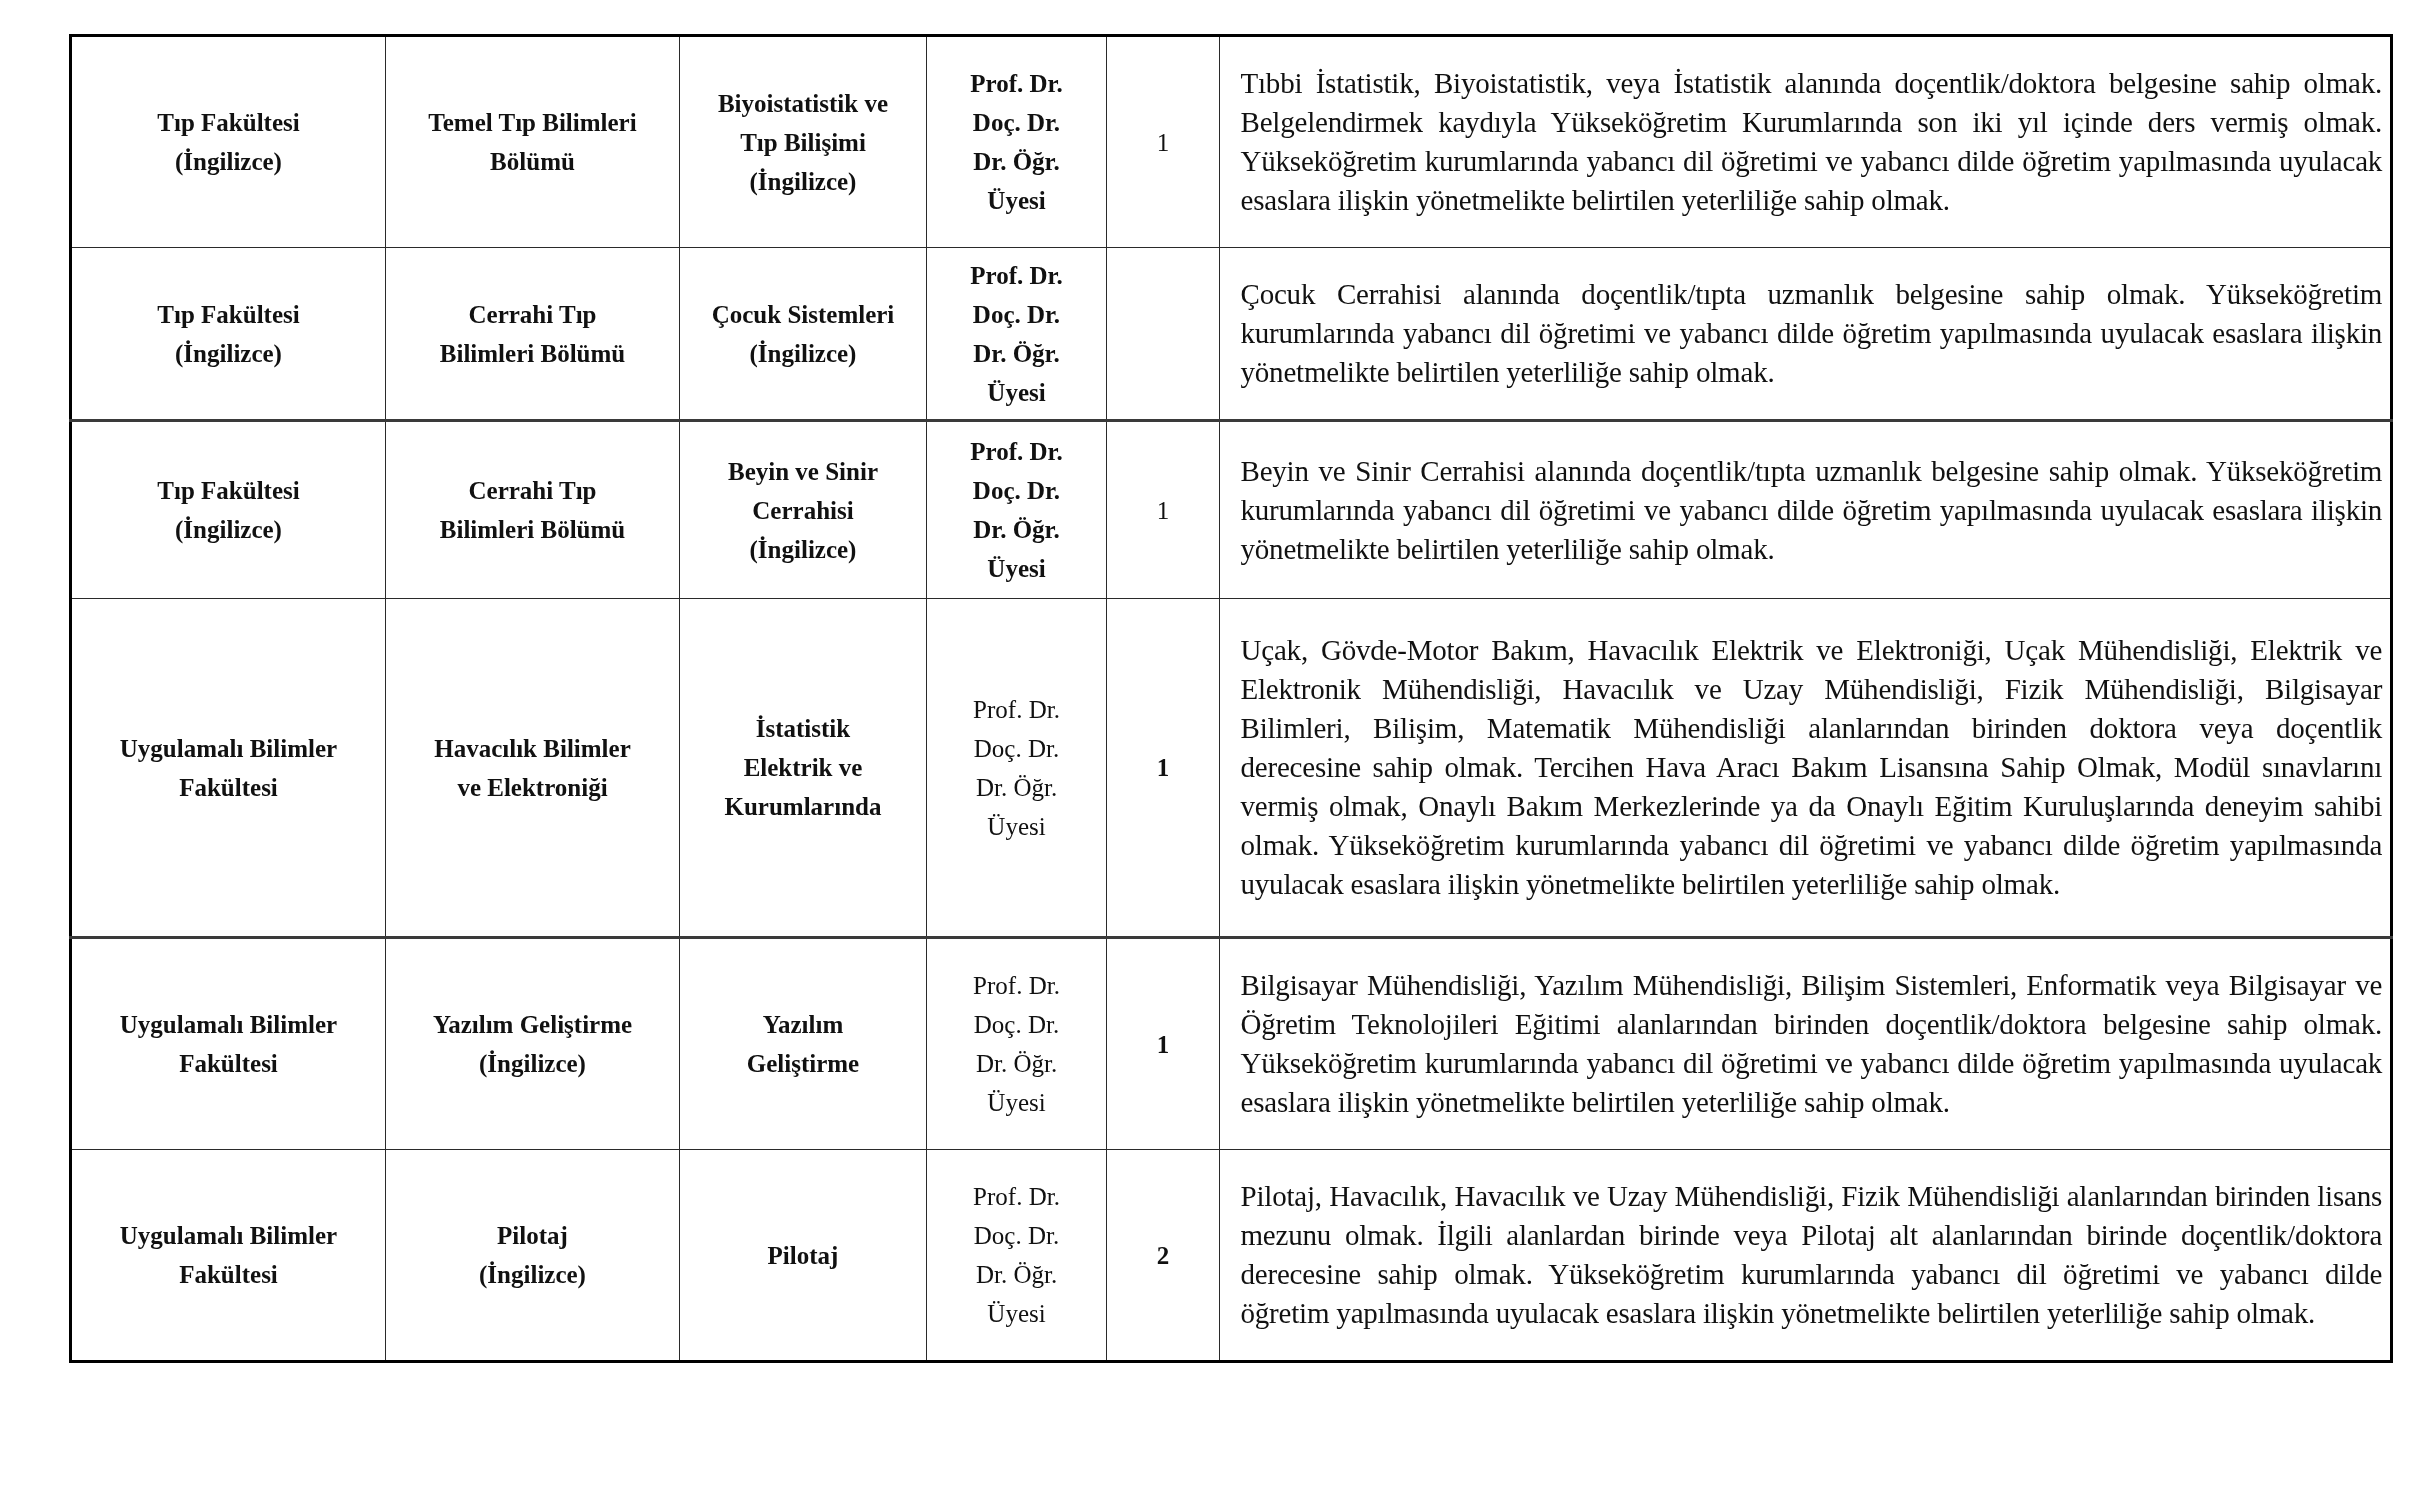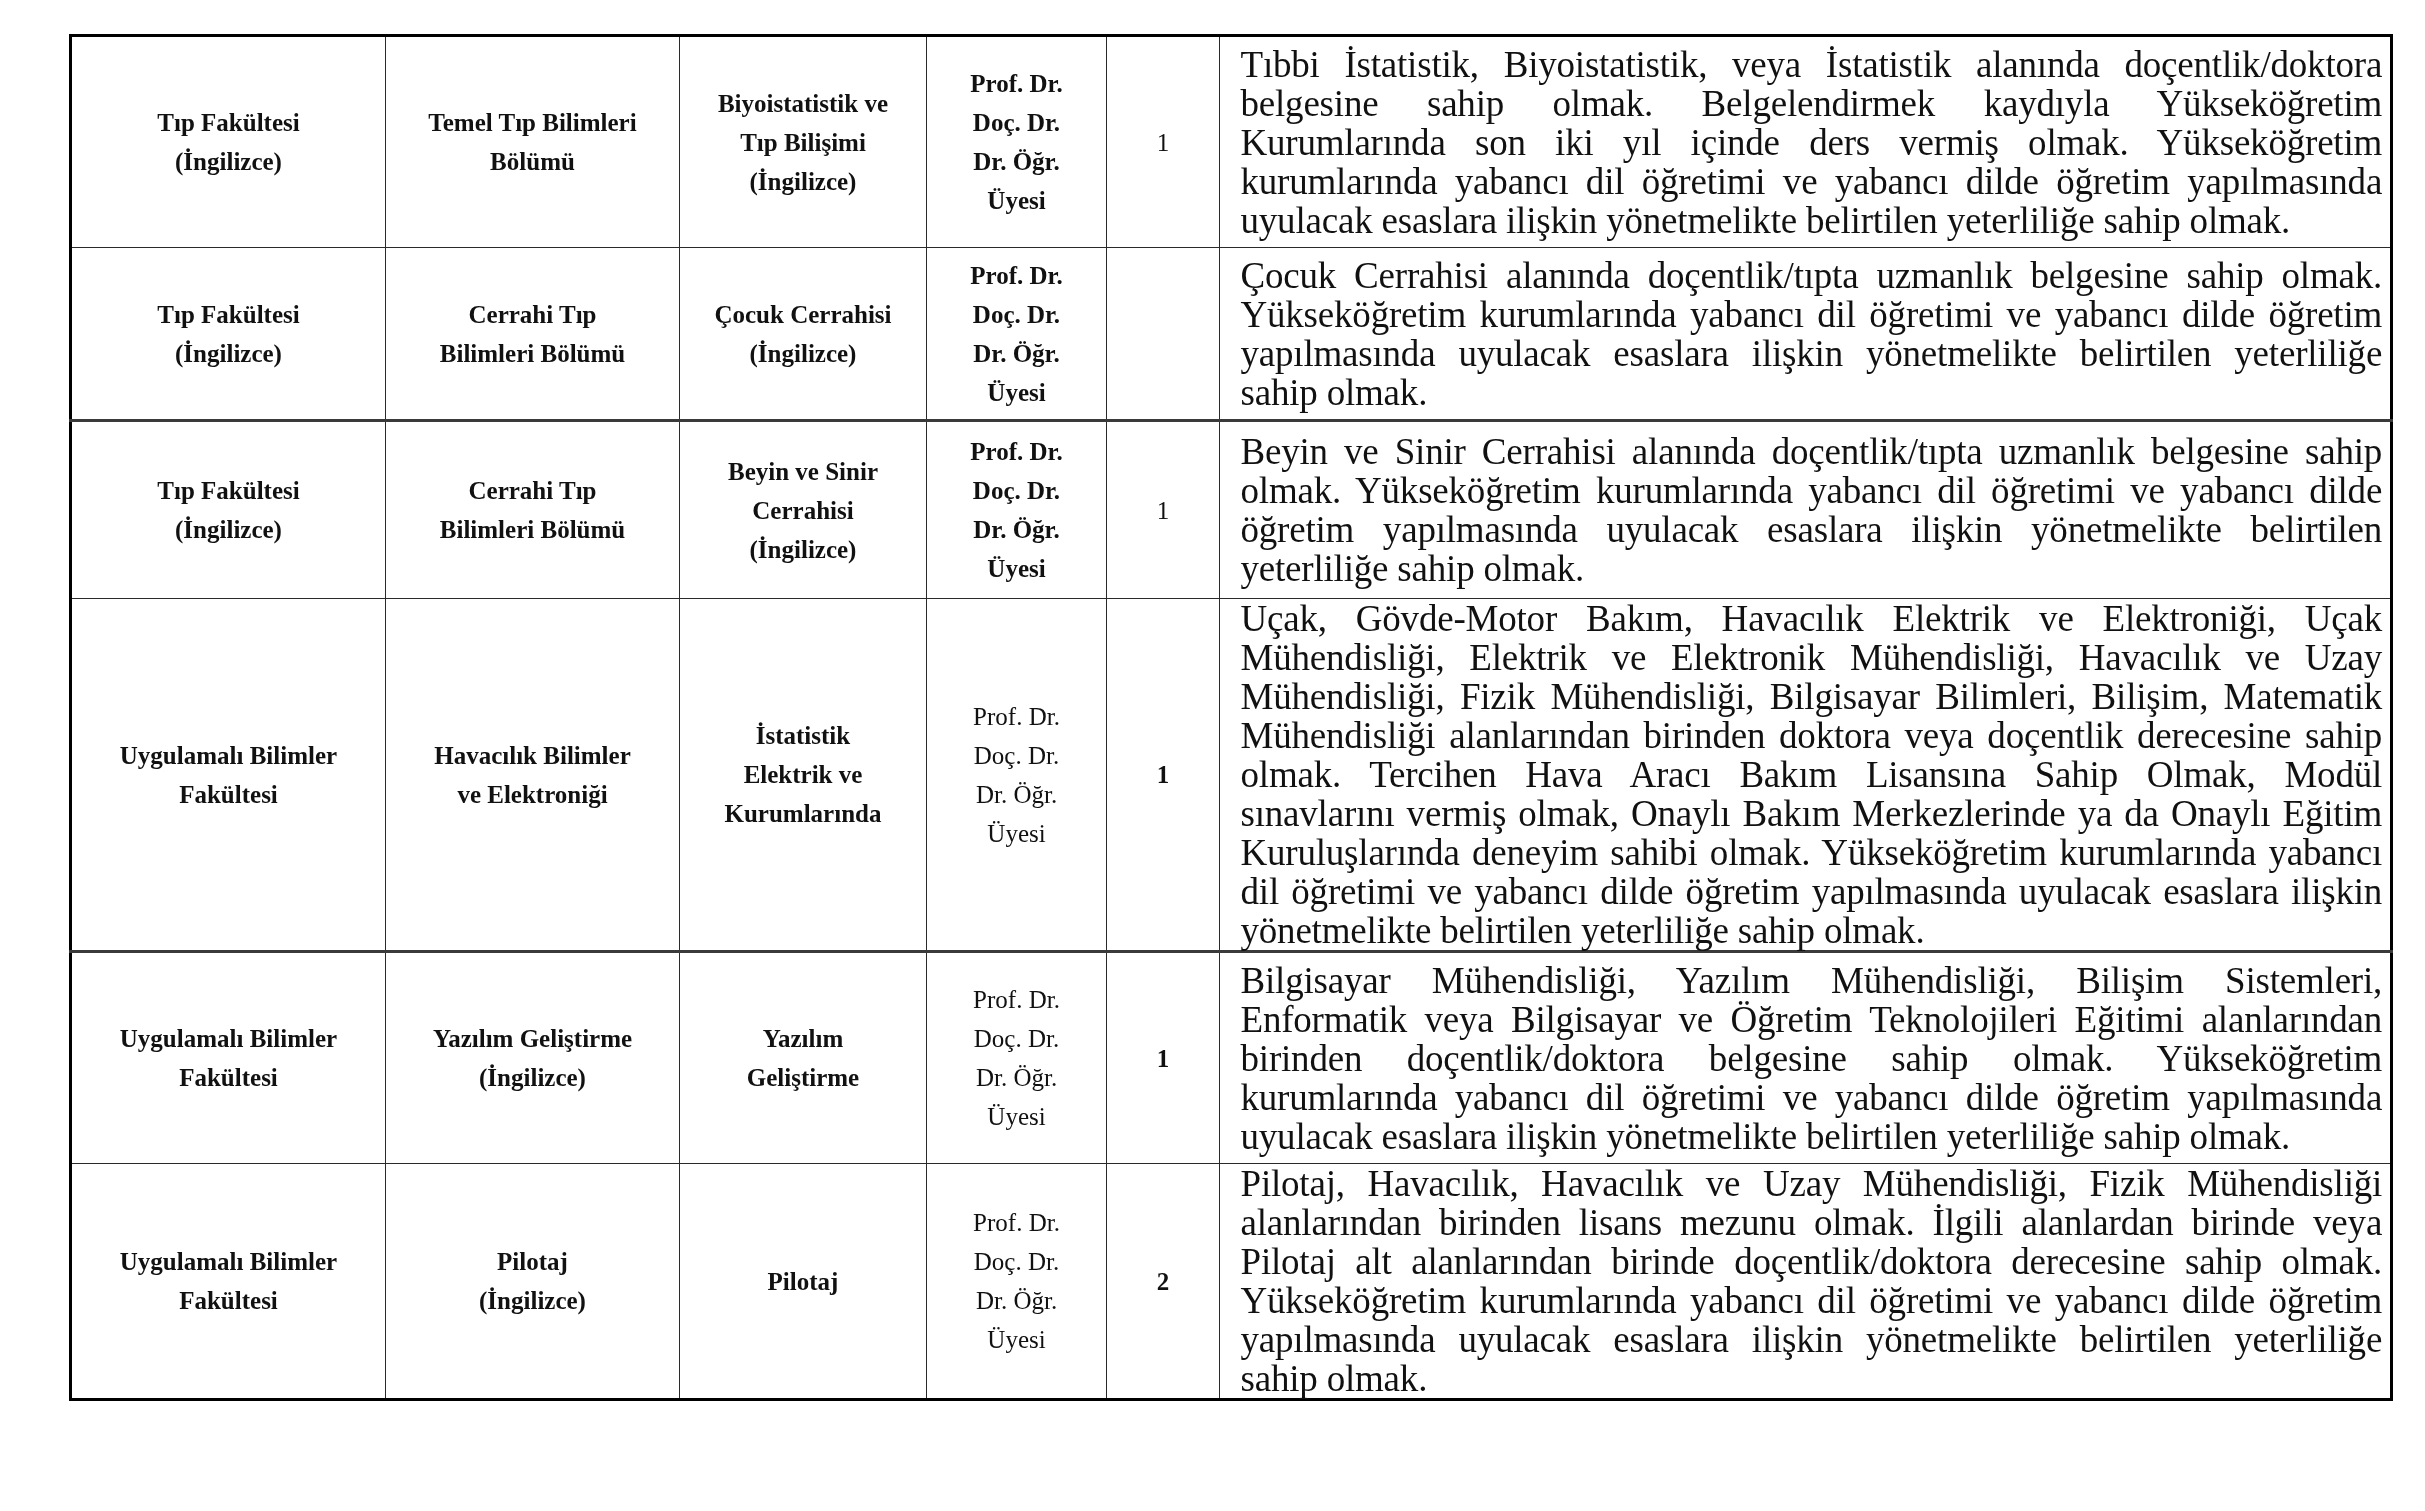--- a/index.html
+++ b/index.html
@@ -38,21 +38,21 @@
     line-height: 39px;
     padding: 0 9.4px;
   }
   .bold { font-weight: bold; }
   .normal { font-weight: normal; }
   .req-cell {
     text-align: justify !important;
     vertical-align: middle;
   }
   .req-text {
-    font-size: 37px;
+    font-size: 29px;
     line-height: 39px;
     padding: 0 7.9px 0 20.5px;
     text-align: justify;
     letter-spacing: -0.2px;
     word-spacing: 0px;
   }
   .rank-line { display: block; }
   .title-line { display: block; }
 </style>
 </head>
@@ -113,21 +113,21 @@
         </div>
       </td>
       <td>
         <div class="cell-inner bold">
           <span class="title-line">Cerrahi Tıp</span>
           <span class="title-line">Bilimleri Bölümü</span>
         </div>
       </td>
       <td>
         <div class="cell-inner bold">
-          <span class="title-line">Çocuk Cerrahisi</span>
+          <span class="title-line">Çocuk Sistemleri</span>
           <span class="title-line">(İngilizce)</span>
         </div>
       </td>
       <td>
         <div class="cell-inner bold">
           <span class="rank-line">Prof. Dr.</span>
           <span class="rank-line">Doç. Dr.</span>
           <span class="rank-line">Dr. Öğr.</span>
           <span class="rank-line">Üyesi</span>
         </div>

